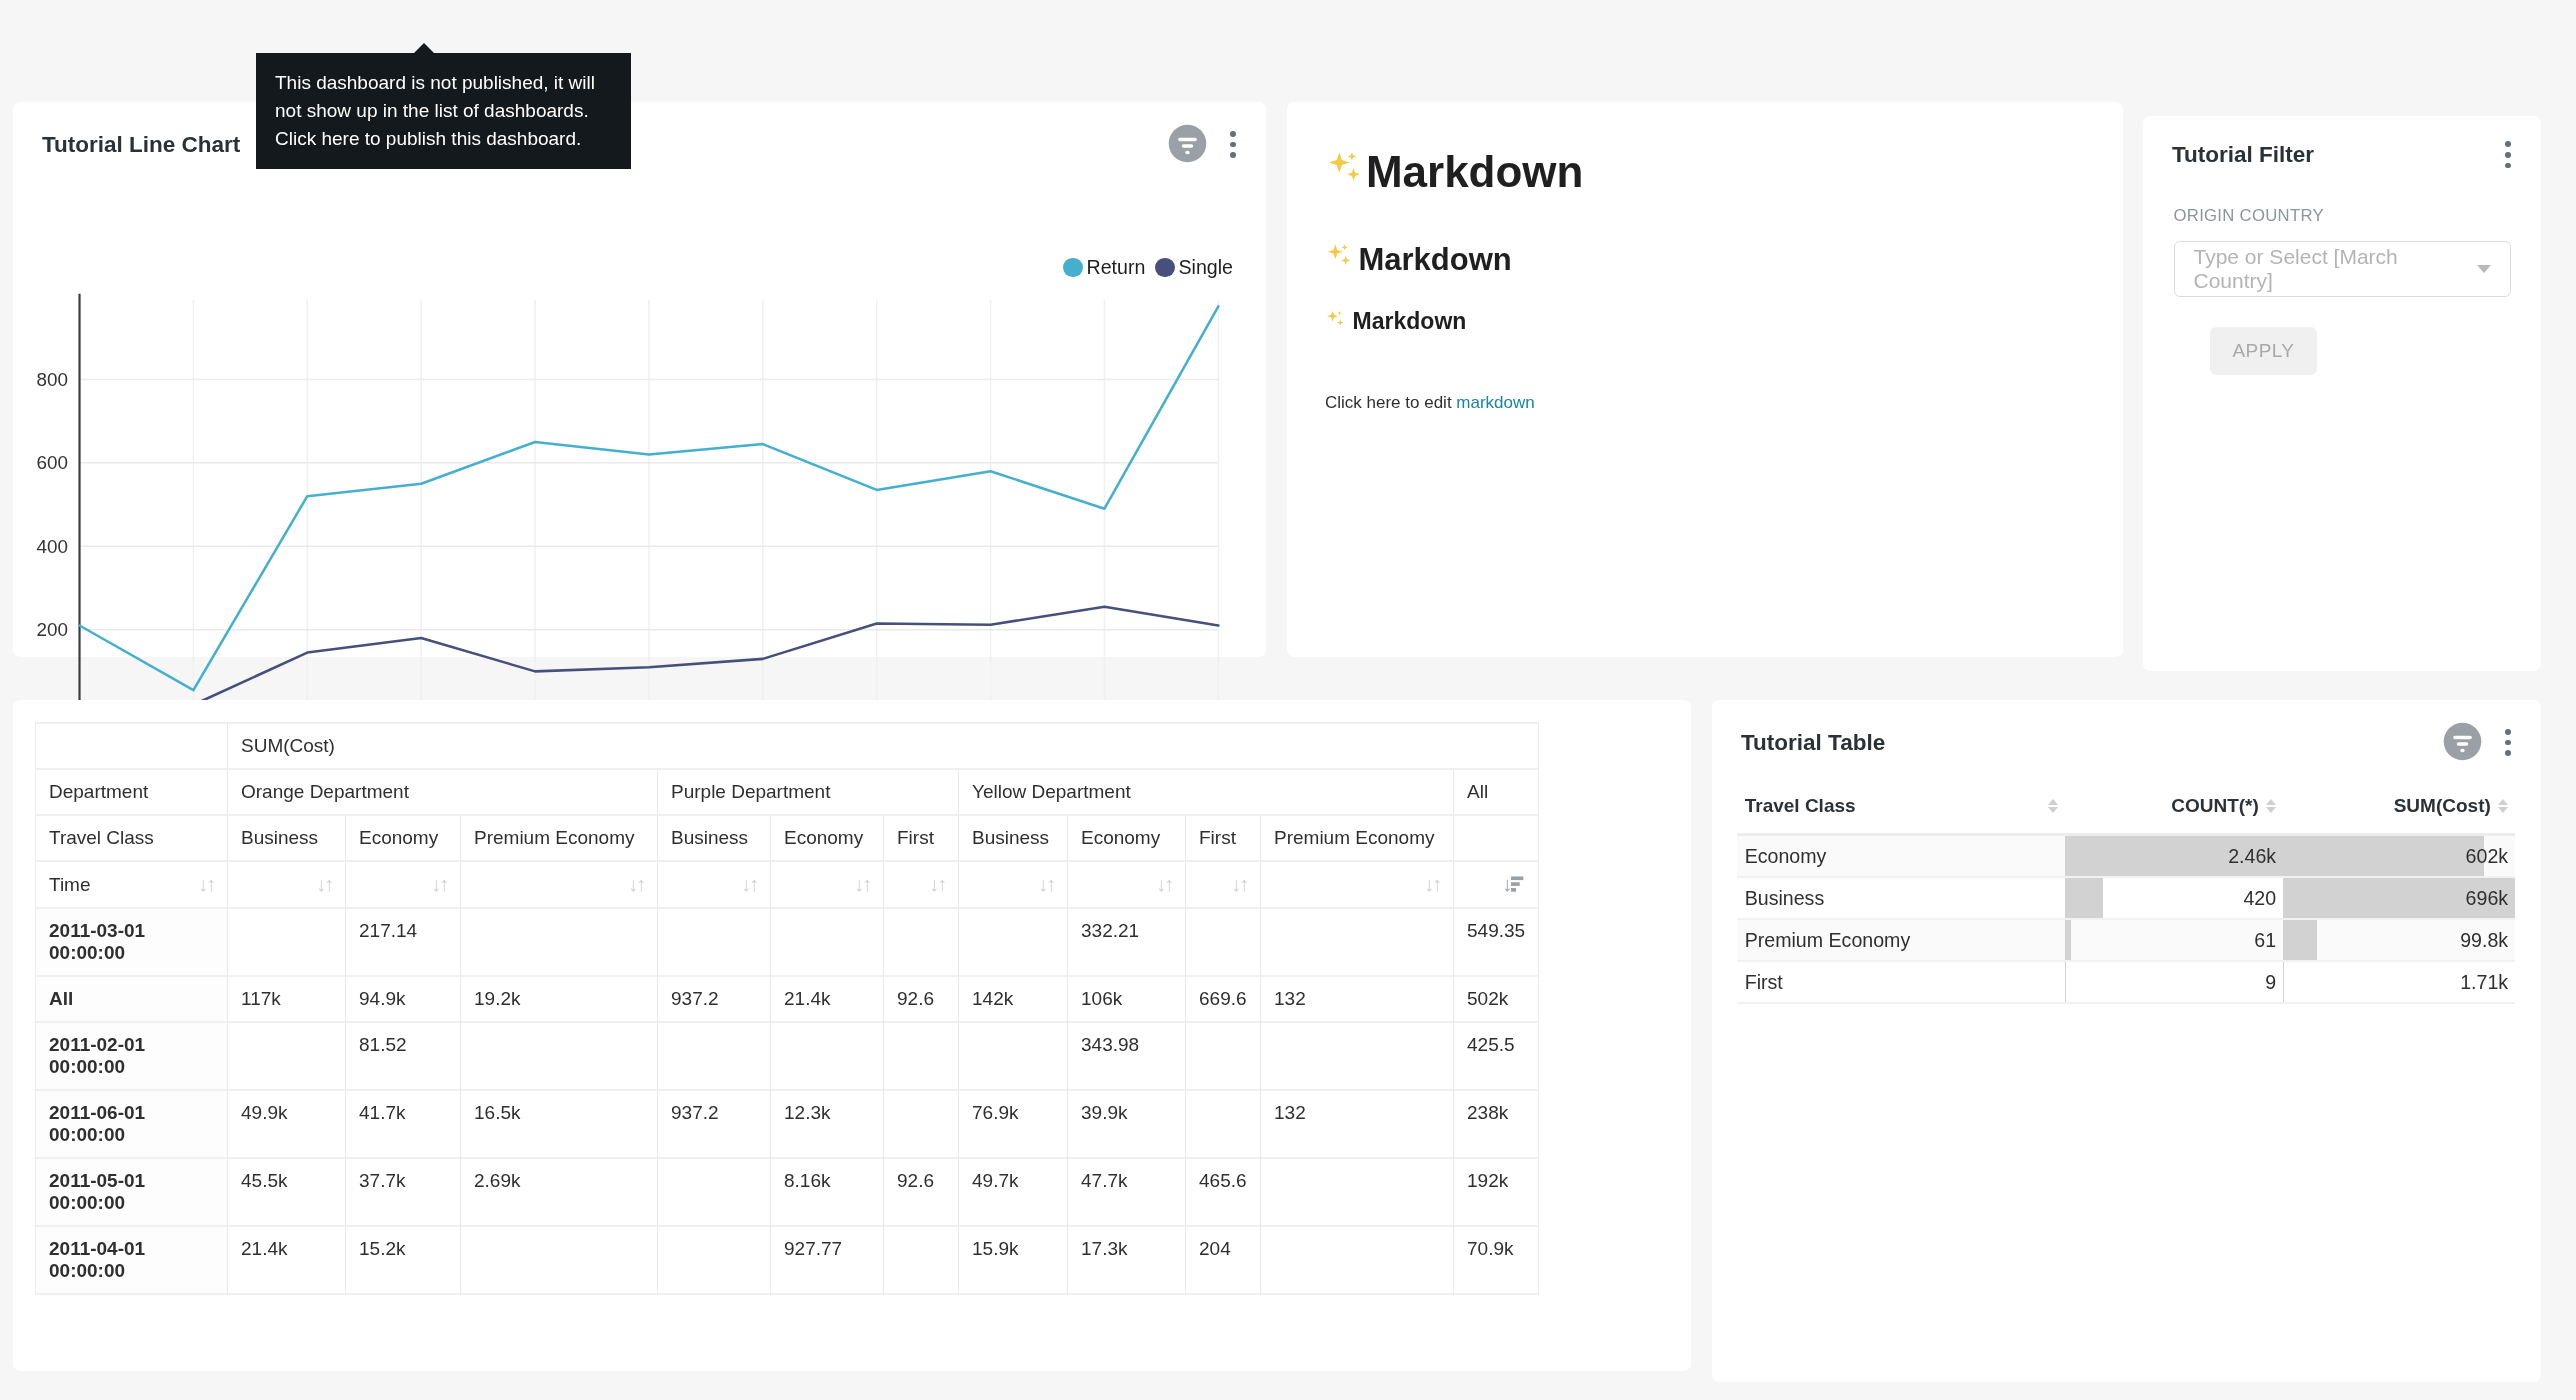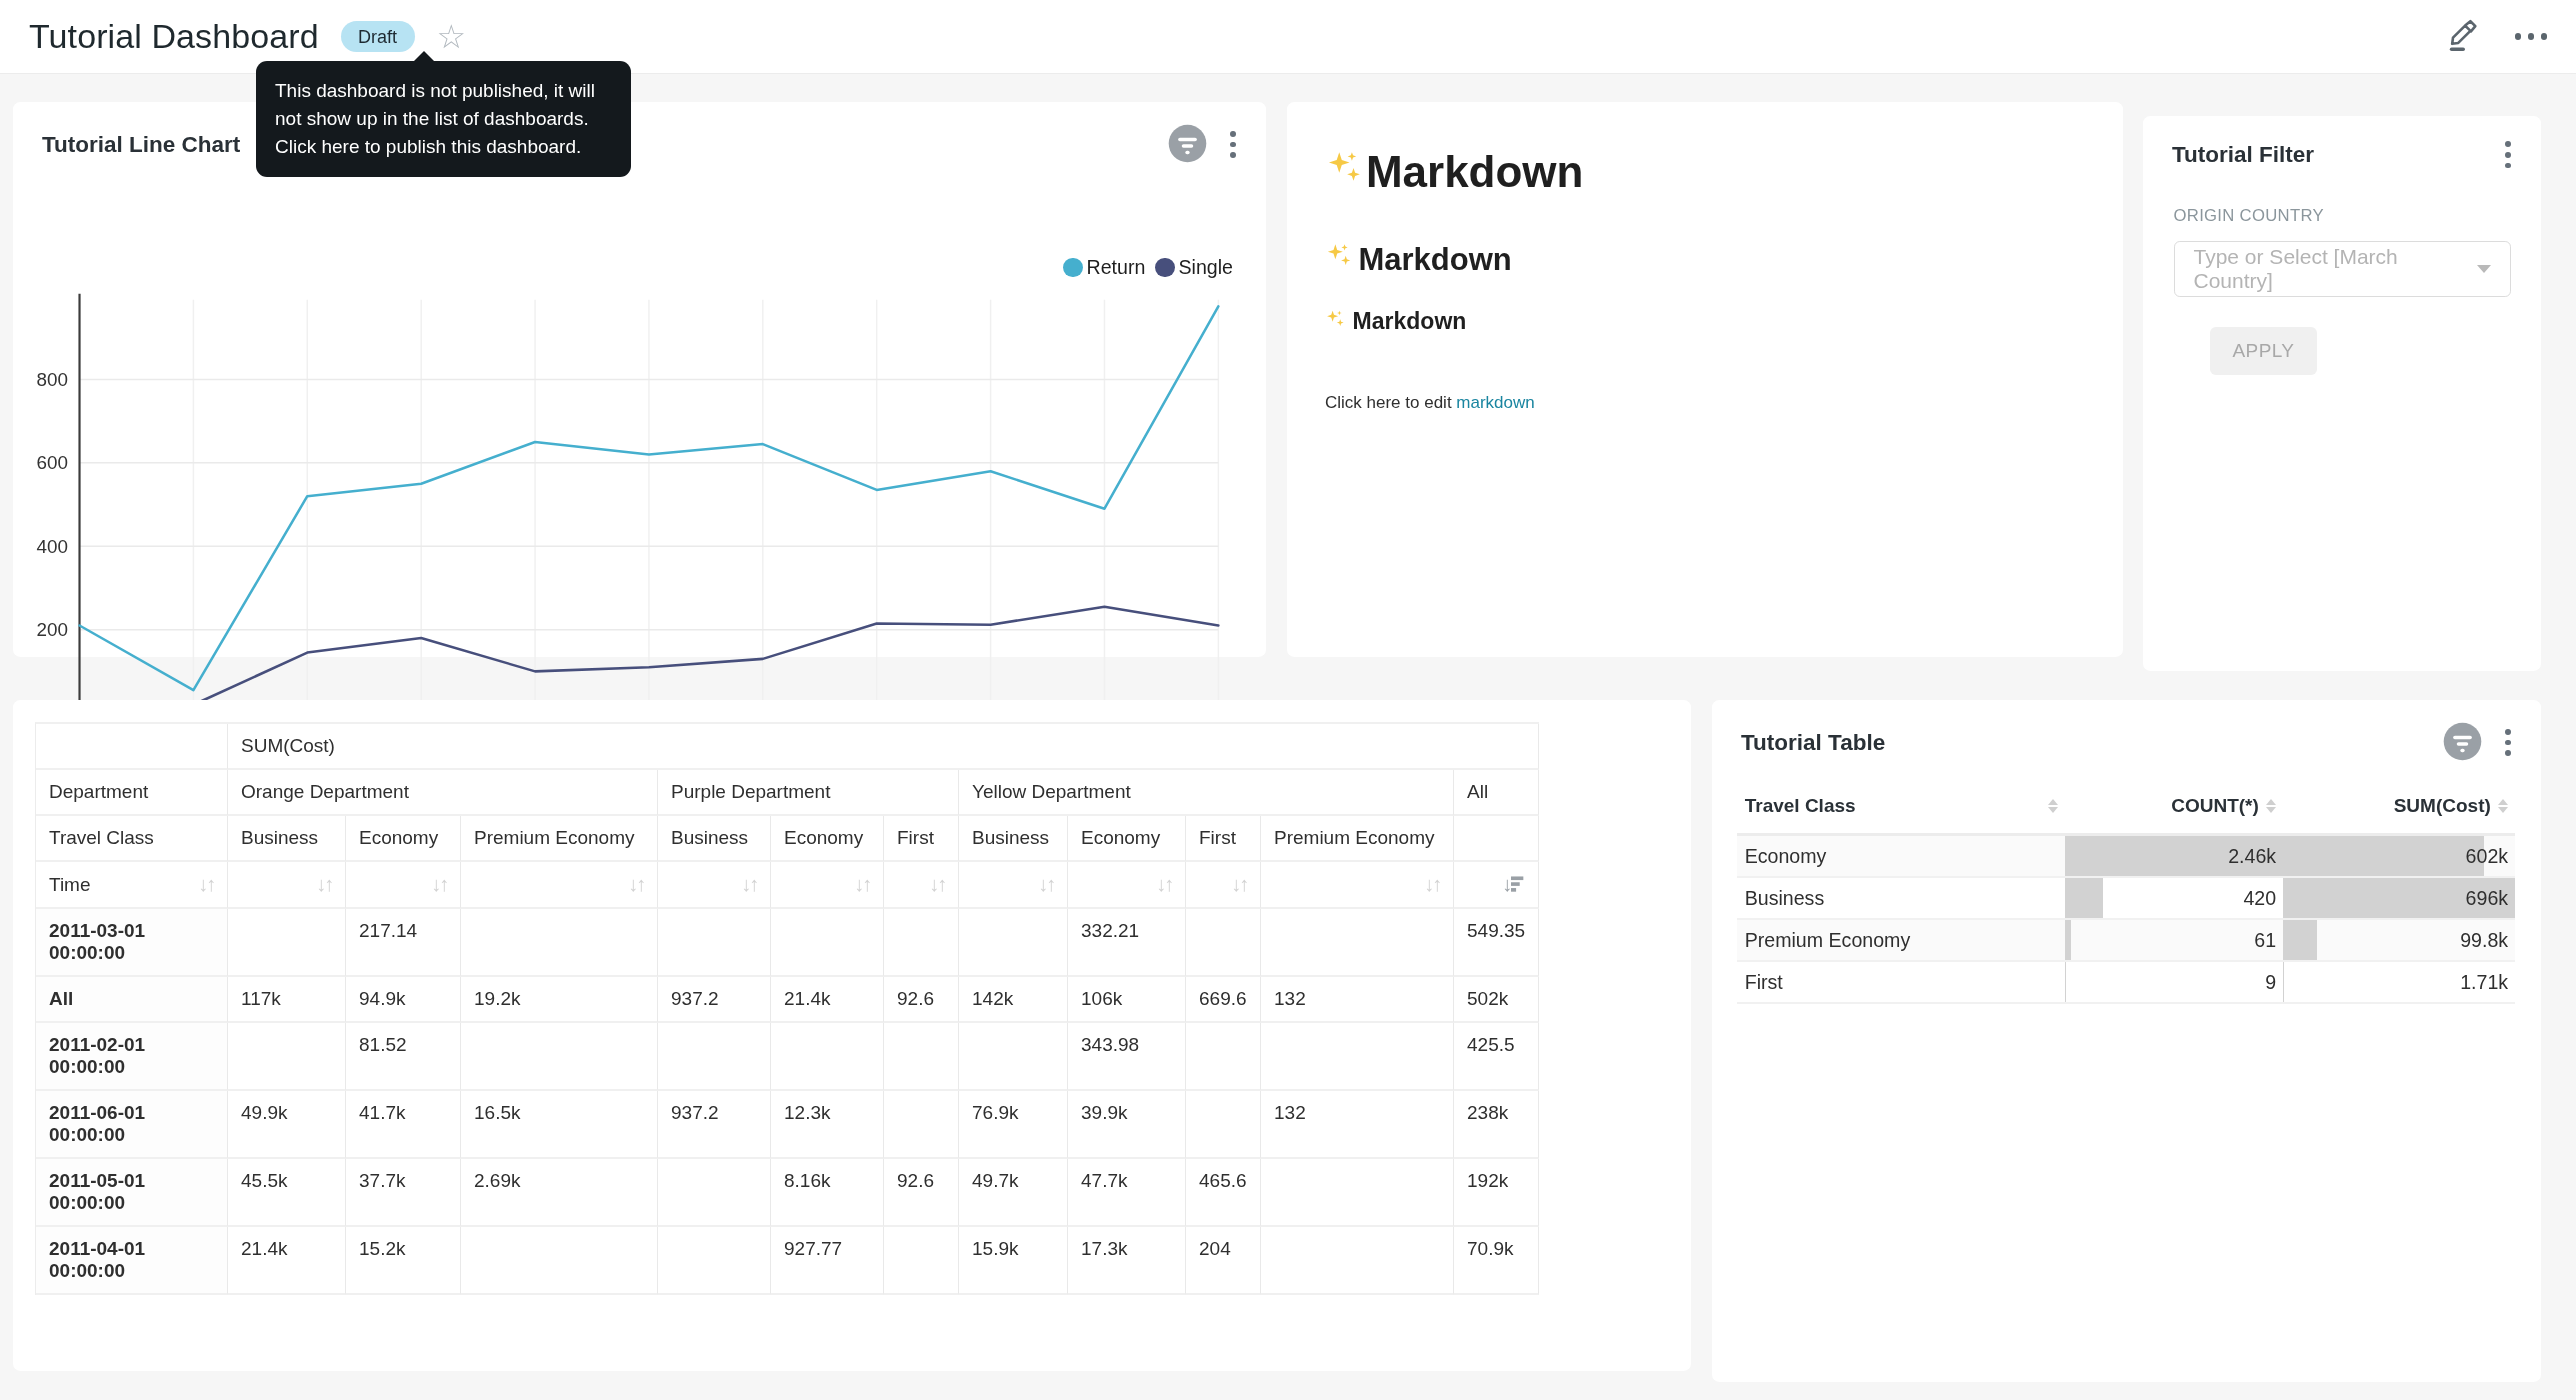--- a/index.html
+++ b/index.html
@@ -9,21 +9,21 @@
   .topbar{position:absolute;top:0;left:0;right:0;height:74px;background:#fff;border-bottom:1.5px solid #ececec;
           display:flex;align-items:center;padding:0 29px;box-sizing:border-box;gap:22px;}
   .page-title{font-size:34px;font-weight:500;color:#1f292e;margin:0;letter-spacing:0.1px;}
   .draft-badge{background:#b7e3f3;color:#1e2a32;font-size:18px;padding:6.5px 17.4px;border-radius:29px;line-height:1;}
   .star{font-size:33px;color:#b2b9bf;line-height:1;cursor:pointer;}
   .top-actions{margin-left:auto;display:flex;align-items:center;gap:35px;}
   .dots-h{display:flex;gap:6.5px;align-items:center;}
   .dots-h i{width:6.5px;height:6.5px;border-radius:50%;background:#5b656d;}
 
   
-  .tooltip{position:absolute;left:256px;top:61px;width:337px;background:#14191d;color:#fff;border-radius:11px;
+  .tooltip{position:absolute;left:256px;top:53px;width:337px;background:#14191d;color:#fff;border-radius:0;
            padding:16px 19px;font-size:19px;line-height:28px;z-index:9;}
   .tooltip .arrow{position:absolute;top:-10.2px;left:158px;width:0;height:0;
                   border-left:10.2px solid transparent;border-right:10.2px solid transparent;border-bottom:10.2px solid #14191d;}
 
   
   .card{position:absolute;background:#fff;border-radius:7.3px;box-sizing:border-box;}
   .card-head{display:flex;justify-content:space-between;align-items:center;padding:22px 27.6px 0 29px;}
   .card-title{font-size:22.5px;font-weight:600;color:#2a3137;margin:0;}
   .head-icons{display:flex;align-items:center;gap:20.3px;}
   .dots-v{display:flex;flex-direction:column;gap:5.1px;align-items:center;cursor:pointer;padding:2.9px;}
@@ -85,38 +85,20 @@
   .sorter .dn{width:0;height:0;border-left:5.8px solid transparent;border-right:5.8px solid transparent;border-top:6.5px solid #cfcfcf;}
   .bar{position:absolute;left:0;top:0;bottom:0;background:#d2d2d2;}
   .val{position:relative;display:block;text-align:right;}
   .tc-name{text-align:left;}
 </style>
 </head>
 <body>
 
 <div class="page">
 
-  <header class="topbar">
-    <h1 class="page-title">Tutorial Dashboard</h1>
-    <span class="draft-badge">Draft</span>
-    <span class="star">☆</span>
-    <div class="top-actions">
-      <span>
-        <svg width="35" height="35" viewBox="0 0 24 24" fill="none" stroke="#5b656d" stroke-width="1.8" stroke-linejoin="round" stroke-linecap="round">
-          <path d="M13.8 5.2l3.6-3.0 3.4 3.4-3.0 3.6z M13.8 5.2 L5.5 13.5 l-0.6 4.2 4.2-0.6 8.3-8.3"></path>
-          <line x1="4.5" y1="21.5" x2="12.5" y2="21.5" stroke-width="2.4"></line>
-        </svg>
-      </span>
-      <span class="dots-h">
-          <i></i>
-          <i></i>
-          <i></i>
-        </span>
-    </div>
-  </header>
 
   <div class="tooltip">
     <div class="arrow"></div>
     <span>This dashboard is not published, it will not show up in the list of dashboards. Click here to publish this dashboard.</span>
   </div>
 
   <section class="card line-card">
     <div class="card-head">
       <h2 class="card-title">Tutorial Line Chart</h2>
       <div class="head-icons">

